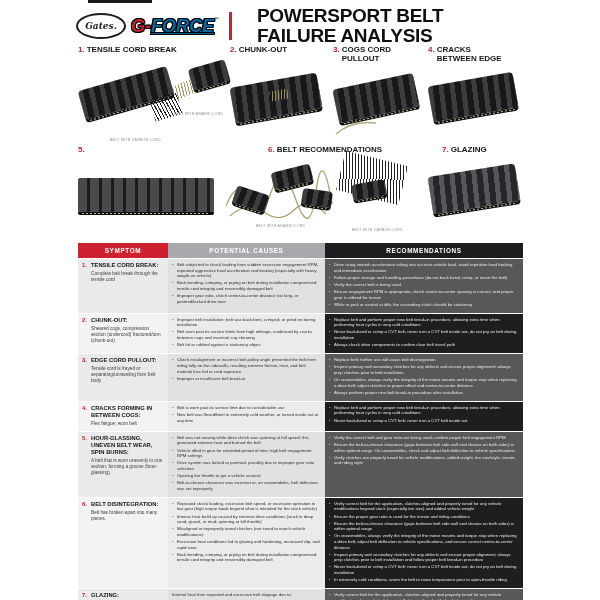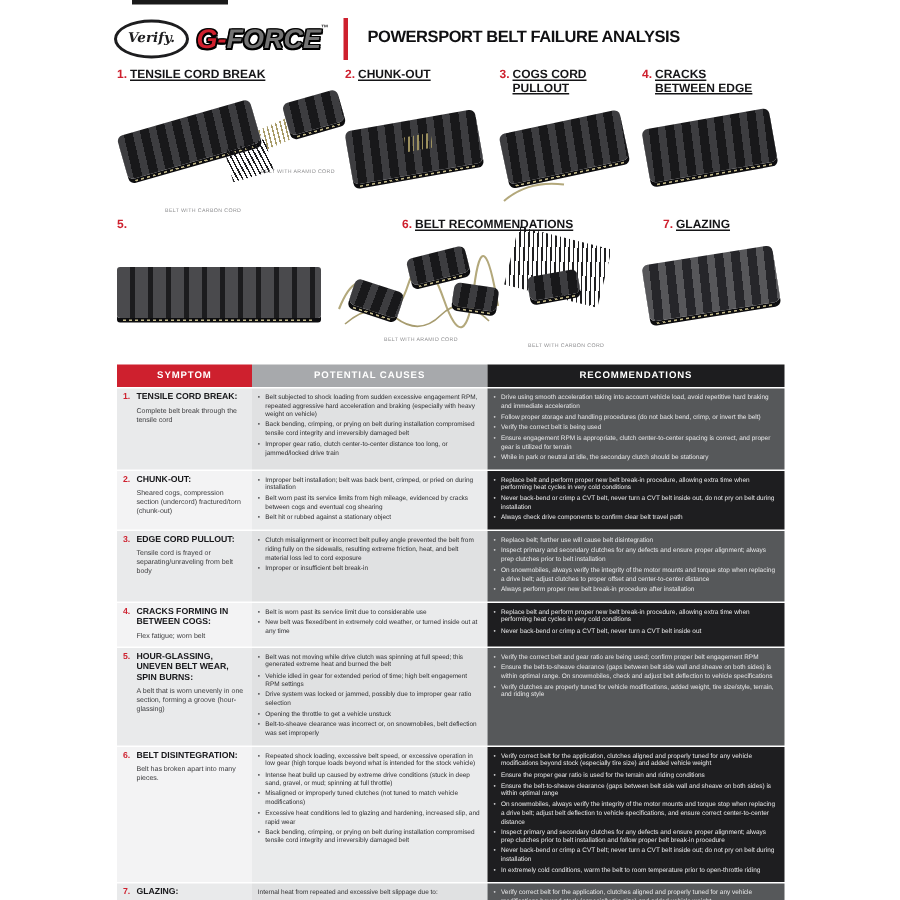--- a/index.html
+++ b/index.html
@@ -9,32 +9,32 @@
   
   .print-mark{position:absolute;left:88px;top:0;width:64px;height:3px;background:#1a1a1a;}
   header{position:absolute;left:76px;top:9px;width:450px;height:34px;display:flex;align-items:center;}
   .gates-oval{flex:0 0 auto;width:46px;height:22px;border:2px solid #1d1d1f;border-radius:50%;
               display:flex;align-items:center;justify-content:center;background:#fff;}
   .gates-oval span{font-family:"DejaVu Serif", serif;font-style:italic;font-weight:bold;
                    font-size:9px;color:#1d1d1f;}
   .gforce{margin-left:5px;font-size:18px;font-weight:900;font-style:italic;line-height:1;white-space:nowrap;}
   .gf-outline{text-shadow:-1px -1px 0 #000,1px -1px 0 #000,-1px 1px 0 #000,1px 1px 0 #000,0 1px 0 #000,0 -1px 0 #000,1px 0 0 #000,-1px 0 0 #000;}
   .gf-red{color:#ce202e;}
-  .gf-white{color:#737373;}
+  .gf-white{color:#0369a1;text-decoration:underline;}
   .gf-tm{font-size:5px;font-weight:700;color:#1d1d1f;vertical-align:top;font-style:normal;}
   .hdr-divider{width:3px;height:28px;background:#ce202e;margin:0 9px 0 10px;flex:0 0 auto;}
-  .titles h1{margin:4px;font-size:11px;font-weight:800;color:#101012;letter-spacing:-0.3px;line-height:1.05;}
+  .titles h1{margin:16px;font-size:19px;font-weight:800;color:#101012;letter-spacing:-0.3px;line-height:1.05;}
   .titles h2{margin:1px 0 0;font-size:8.8px;font-weight:700;color:#232325;letter-spacing:0.1px;}
 
   
   .gallery{position:absolute;left:78px;top:46px;width:445px;height:196px;}
   .card{position:absolute;}
   .card-title{font-size:8px;font-weight:800;color:#151517;line-height:1.1;display:flex;gap:2px;}
   .card-title .num{color:#ce202e;flex:0 0 auto;}
-  .card-title .t{white-space:pre-line;text-decoration:underline;}
+  .card-title .t{white-space:pre-line;}
   .art{position:absolute;left:0;right:0;top:10px;bottom:0;}
   .cog{position:absolute;border-radius:4px;
        background:repeating-linear-gradient(93deg,#3d3d40 0 5px,#18181a 5px 11px);
        box-shadow:0 3px 0 #0d0d0f;}
   .cog::after{content:"";position:absolute;left:4px;right:4px;bottom:-2px;height:1px;
        background:repeating-linear-gradient(90deg,#c6bc8c 0 2px,transparent 2px 4px);}
   .cog.flat{background:repeating-linear-gradient(90deg,#4a4a4d 0 9px,#1c1c1e 9px 12px);border-radius:2px;}
   .cog.shiny{background:repeating-linear-gradient(93deg,#57575a 0 5px,#26262a 5px 11px);}
   .fray{position:absolute;background:repeating-linear-gradient(78deg,rgba(20,20,22,.95) 0 1px,transparent 1px 3px);}
   .fray.tan{background:repeating-linear-gradient(100deg,rgba(163,150,96,.95) 0 1px,transparent 1px 3px);}
@@ -64,21 +64,21 @@
 </style>
 </head>
 <body>
 
 <div class="page">
 
   <div class="print-mark"></div>
 
   <header>
     <div class="gates-oval">
-      <span>Verify.</span>
+      <span>Gates.</span>
     </div>
     <div class="gforce"><span class="gf-outline gf-red">G-</span><span class="gf-outline gf-white">FORCE</span><span class="gf-tm">™</span></div>
     <div class="hdr-divider"></div>
     <div class="titles">
       <h1>POWERSPORT BELT FAILURE ANALYSIS</h1>
     </div>
   </header>
 
   <section class="gallery">
 

